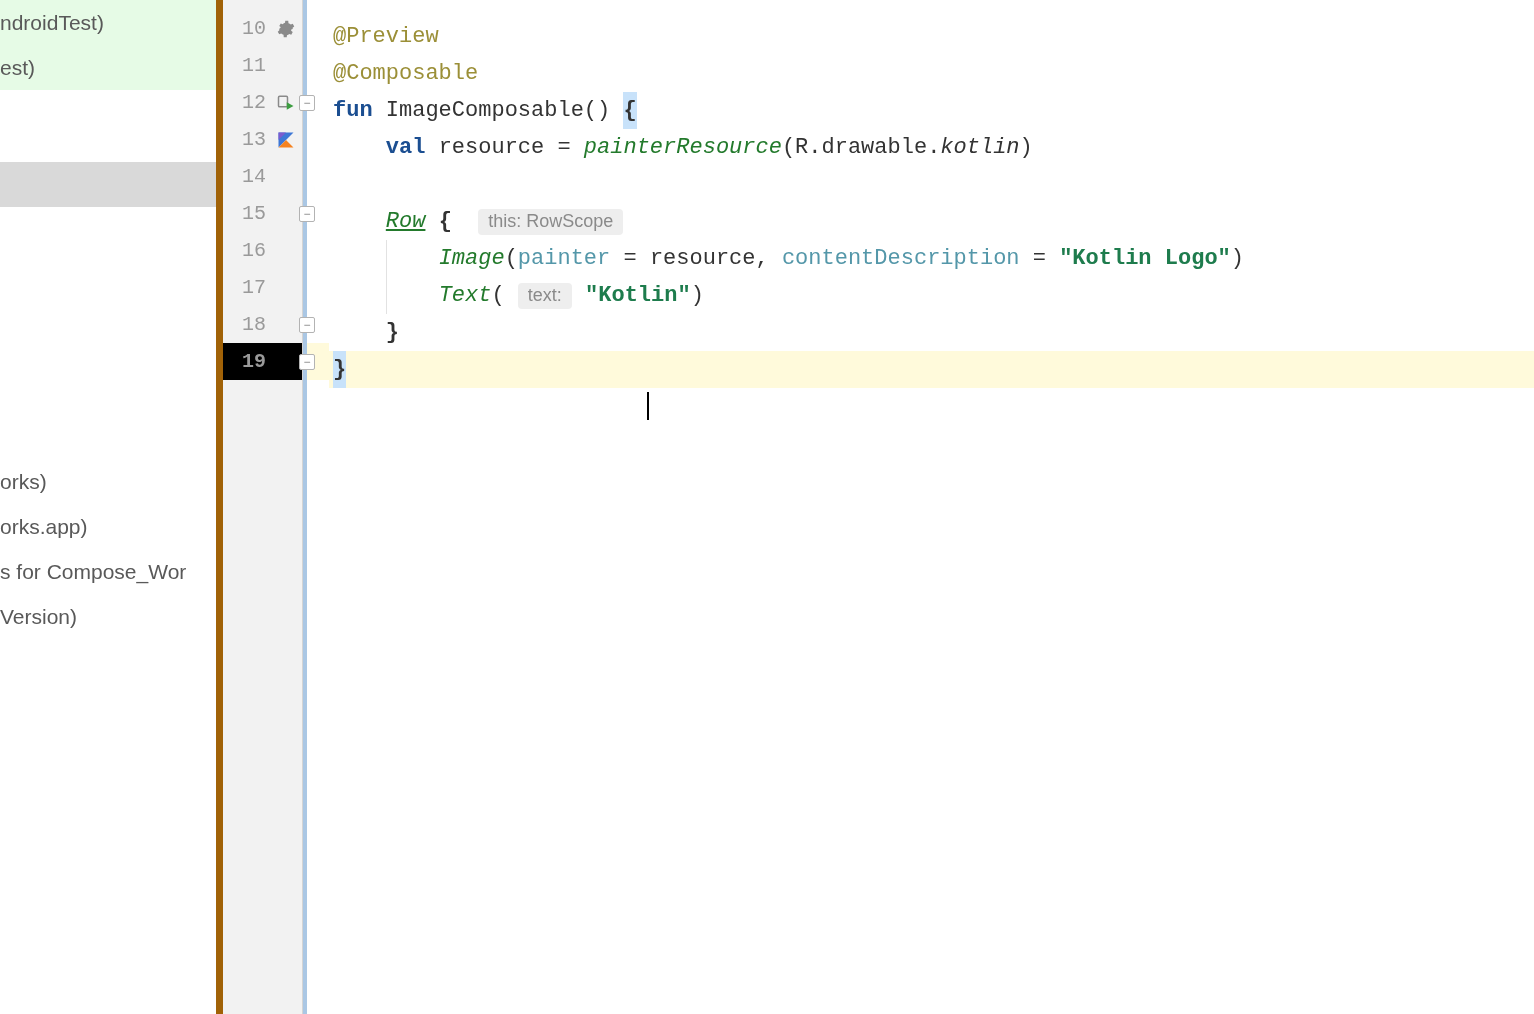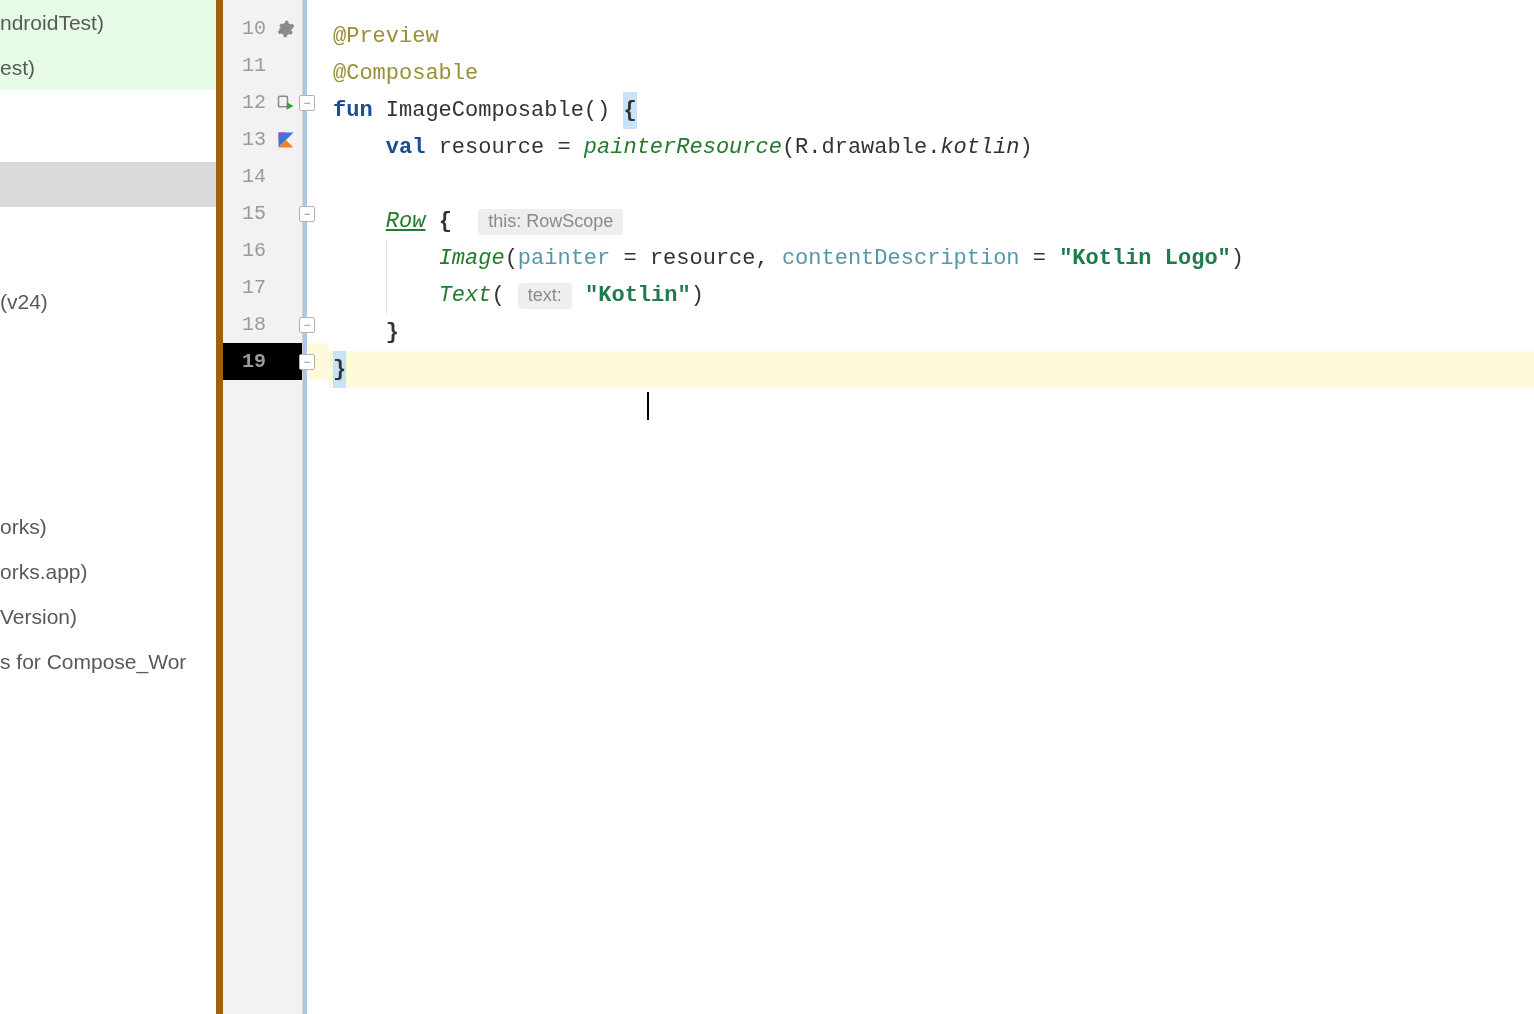--- a/index.html
+++ b/index.html
@@ -88,26 +88,25 @@
 <body>
 
 <div class="ide">
 
   <div class="sidebar">
     <div class="tree-item hl-green">ndroidTest)</div>
     <div class="tree-item hl-green">est)</div>
     <div style="height:72px"></div>
     <div class="tree-item hl-gray">&nbsp;</div>
     <div style="height:72px"></div>
-    <div class="tree-item">(v24)</div>
     <div style="height:180px"></div>
     <div class="tree-item">orks)</div>
     <div class="tree-item">orks.app)</div>
+    <div class="tree-item">s for Compose_Wor</div>
     <div class="tree-item"> Version)</div>
-    <div class="tree-item">s for Compose_Wor</div>
   </div>
 
   <div class="gutter">
     <div class="row">
       <span class="num">10</span>
       <span class="ic">
         <svg viewBox="0 0 24 24" width="18" height="18" fill="#8a8a8a">
             <path d="M12 8a4 4 0 100 8 4 4 0 000-8zm9 4a8.9 8.9 0 00-.2-1.8l2.2-1.7-2-3.5-2.6 1a9 9 0 00-3.1-1.8L15 1h-4l-.3 2.7a9 9 0 00-3.1 1.8l-2.6-1-2 3.5 2.2 1.7A8.9 8.9 0 003 12c0 .6.1 1.2.2 1.8L1 15.5l2 3.5 2.6-1a9 9 0 003.1 1.8L9 23h4l.3-2.7a9 9 0 003.1-1.8l2.6 1 2-3.5-2.2-1.7c.1-.6.2-1.2.2-1.8z"></path>
           </svg>
       </span>

